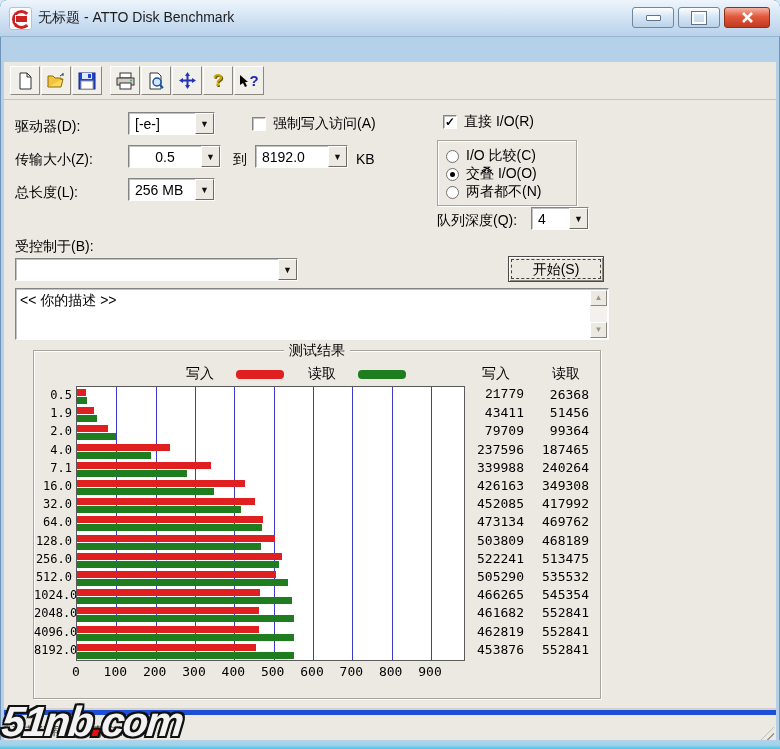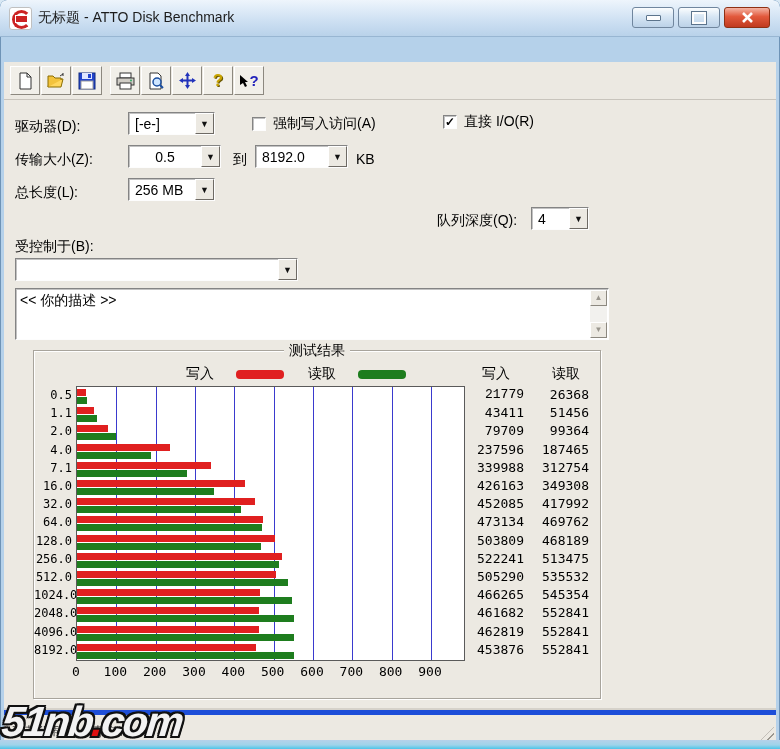--- a/index.html
+++ b/index.html
@@ -172,39 +172,54 @@
       <div class="val center">0.5</div>
       <div class="drop">▼</div>
     </div>
     <div class="lbl" style="left:229px;top:51px">到</div>
     <div class="combo sunken" style="left:251px;top:45px;width:93px">
       <div class="val">8192.0</div>
       <div class="drop">▼</div>
     </div>
     <div class="lbl" style="left:352px;top:51px">KB</div>
 
+    <div class="groupbox" style="left:433px;top:40px;width:138px;height:64px">
+      <div class="radio-row" style="left:8px;top:6px">
+        <div class="rad"></div>
+        <span>I/O 比较(C)</span>
+      </div>
+      <div class="radio-row" style="left:8px;top:24px">
+        <div class="rad sel"></div>
+        <span>交叠 I/O(O)</span>
+      </div>
+      <div class="radio-row" style="left:8px;top:42px">
+        <div class="rad"></div>
+        <span>两者都不(N)</span>
+      </div>
+    </div>
 
     <div class="lbl" style="left:11px;top:84px">总长度(L):</div>
     <div class="combo sunken" style="left:124px;top:78px;width:87px">
       <div class="val">256 MB</div>
       <div class="drop">▼</div>
     </div>
 
     <div class="lbl" style="left:433px;top:112px">队列深度(Q):</div>
     <div class="combo sunken" style="left:527px;top:107px;width:58px">
       <div class="val">4</div>
       <div class="drop">▼</div>
     </div>
 
     <div class="lbl" style="left:11px;top:138px">受控制于(B):</div>
     <div class="combo sunken" style="left:11px;top:158px;width:283px">
       <div class="val"></div>
       <div class="drop">▼</div>
     </div>
 
+    <div class="startbtn">开始(S)</div>
 
     <div class="descbox sunken">
       <div class="desc-text">&lt;&lt;  你的描述  &gt;&gt;</div>
       <div class="vscroll">
         <div class="sarrow" style="top:0">▲</div>
         <div class="sarrow" style="bottom:0">▼</div>
       </div>
     </div>
 
     <div class="groupbox results">
@@ -213,21 +228,21 @@
       <div class="legend-word" style="left:152px">写入</div>
       <div class="swatch" style="left: 202px; background: rgb(224, 32, 32);" id="sw-write"></div>
       <div class="legend-word" style="left:274px">读取</div>
       <div class="swatch" style="left: 324px; background: rgb(30, 125, 30);" id="sw-read"></div>
 
       <div class="colhead" style="left:448px">写入</div>
       <div class="colhead" style="left:518px">读取</div>
 
       <div class="rowlabels" id="rowlabels">
           <div class="rowlabel" style="top: 0px; height: 18.2px; line-height: 18.2px;">0.5</div>
-          <div class="rowlabel" style="top: 18.2px; height: 18.2px; line-height: 18.2px;">1.1</div>
+          <div class="rowlabel" style="top: 18.2px; height: 18.2px; line-height: 18.2px;">1.9</div>
           <div class="rowlabel" style="top: 36.4px; height: 18.2px; line-height: 18.2px;">2.0</div>
           <div class="rowlabel" style="top: 54.6px; height: 18.2px; line-height: 18.2px;">4.0</div>
           <div class="rowlabel" style="top: 72.8px; height: 18.2px; line-height: 18.2px;">7.1</div>
           <div class="rowlabel" style="top: 91px; height: 18.2px; line-height: 18.2px;">16.0</div>
           <div class="rowlabel" style="top: 109.2px; height: 18.2px; line-height: 18.2px;">32.0</div>
           <div class="rowlabel" style="top: 127.4px; height: 18.2px; line-height: 18.2px;">64.0</div>
           <div class="rowlabel" style="top: 145.6px; height: 18.2px; line-height: 18.2px;">128.0</div>
           <div class="rowlabel" style="top: 163.8px; height: 18.2px; line-height: 18.2px;">256.0</div>
           <div class="rowlabel" style="top: 182px; height: 18.2px; line-height: 18.2px;">512.0</div>
           <div class="rowlabel" style="top: 200.2px; height: 18.2px; line-height: 18.2px;">1024.0</div>
@@ -304,21 +319,21 @@
           <div class="v" style="top: 200.2px; height: 18.2px; line-height: 18.2px;">466265</div>
           <div class="v" style="top: 218.4px; height: 18.2px; line-height: 18.2px;">461682</div>
           <div class="v" style="top: 236.6px; height: 18.2px; line-height: 18.2px;">462819</div>
           <div class="v" style="top: 254.8px; height: 18.2px; line-height: 18.2px;">453876</div>
         </div>
       <div class="valcol" id="readcol" style="left:475px;width:80px">
           <div class="v" style="top: 0px; height: 18.2px; line-height: 18.2px;">26368</div>
           <div class="v" style="top: 18.2px; height: 18.2px; line-height: 18.2px;">51456</div>
           <div class="v" style="top: 36.4px; height: 18.2px; line-height: 18.2px;">99364</div>
           <div class="v" style="top: 55px; height: 18.2px; line-height: 18.2px; padding-left: 35px;">187465</div>
-          <div class="v" style="top: 72.8px; height: 18.2px; line-height: 18.2px;">312754</div>
+          <div class="v" style="top: 72.8px; height: 18.2px; line-height: 18.2px;">240264</div>
           <div class="v" style="top: 91px; height: 18.2px; line-height: 18.2px;">349308</div>
           <div class="v" style="top: 109.2px; height: 18.2px; line-height: 18.2px;">417992</div>
           <div class="v" style="top: 127.4px; height: 18.2px; line-height: 18.2px;">469762</div>
           <div class="v" style="top: 145.6px; height: 18.2px; line-height: 18.2px;">468189</div>
           <div class="v" style="top: 163.8px; height: 18.2px; line-height: 18.2px;">513475</div>
           <div class="v" style="top: 182px; height: 18.2px; line-height: 18.2px;">535532</div>
           <div class="v" style="top: 200.2px; height: 18.2px; line-height: 18.2px;">545354</div>
           <div class="v" style="top: 218.4px; height: 18.2px; line-height: 18.2px;">552841</div>
           <div class="v" style="top: 236.6px; height: 18.2px; line-height: 18.2px;">552841</div>
           <div class="v" style="top: 254.8px; height: 18.2px; line-height: 18.2px;">552841</div>

